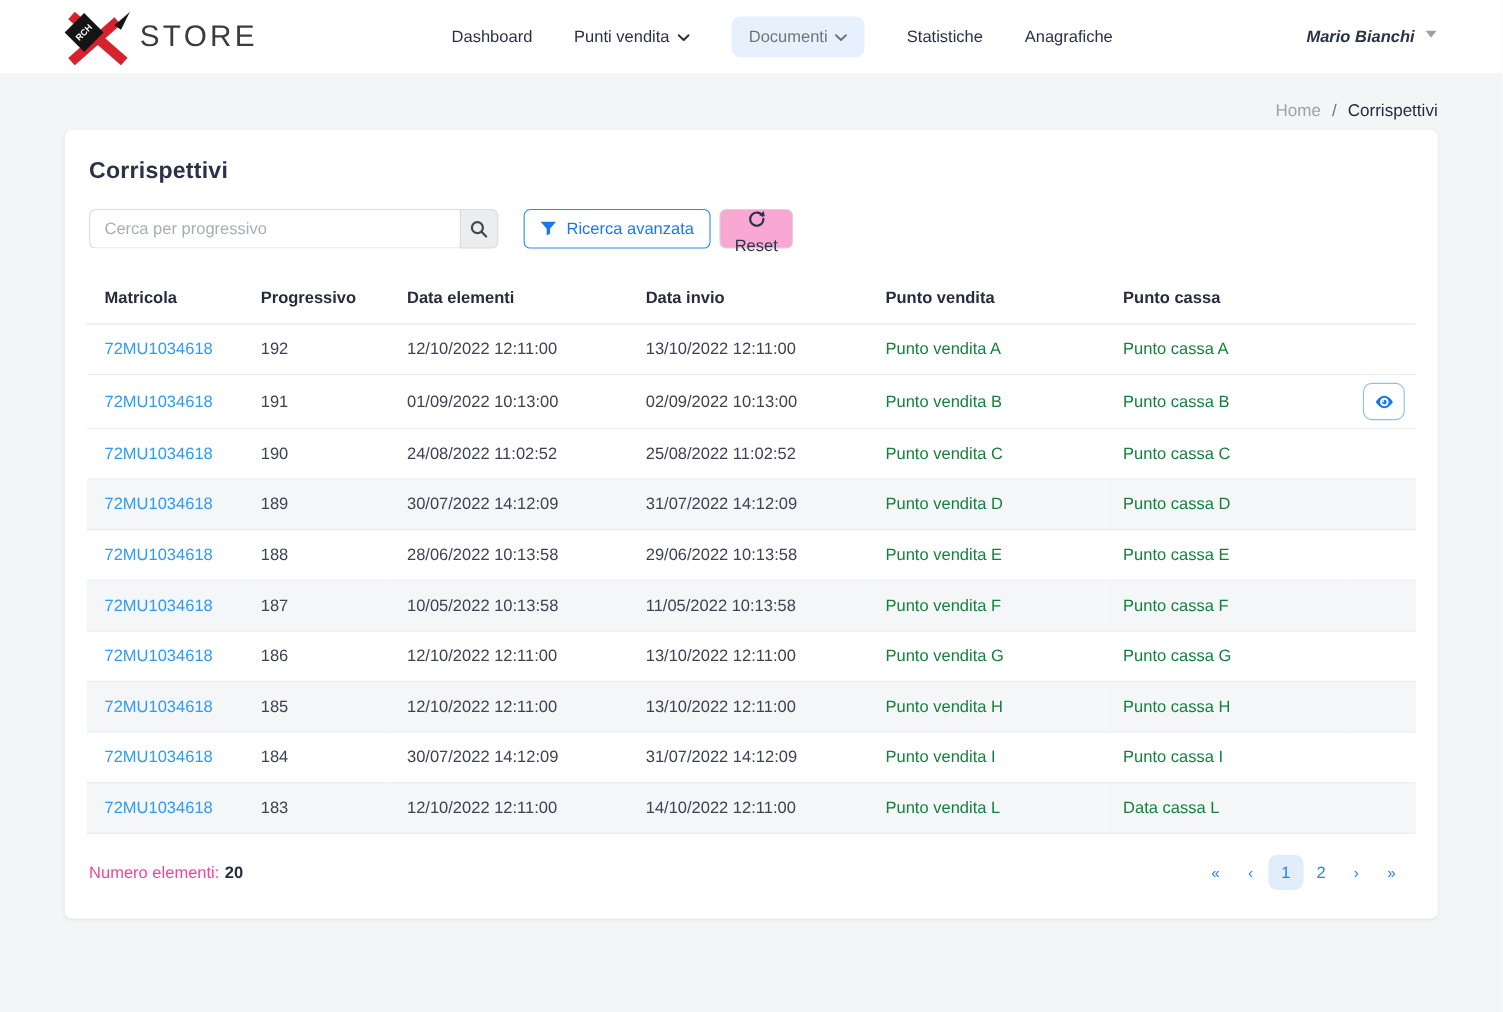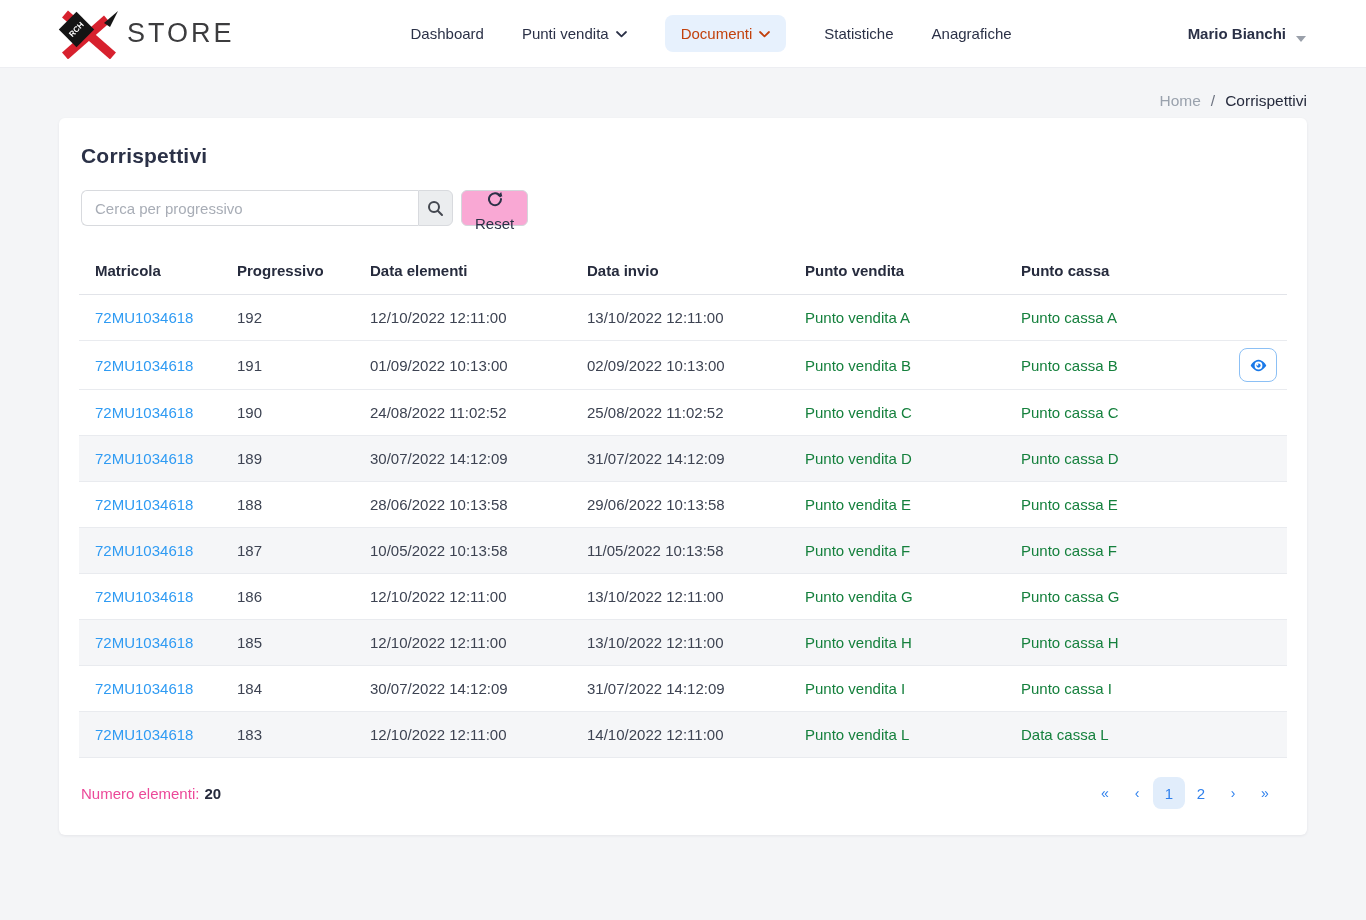--- a/index.html
+++ b/index.html
@@ -34,26 +34,26 @@
     font-weight: 500;
     color: #2b3147;
     display: flex;
     align-items: center;
     gap: 7px;
     cursor: pointer;
     white-space: nowrap;
   }
   .nav-item.active {
     background: #e7f1fd;
-    color: #c2410c;
+    color: #737373;
     padding: 10px 16px;
     border-radius: 8px;
   }
   .chev { display: inline-flex; margin-top: 2px; }
-  .user { display: flex; align-items: flex-end; gap: 10px; font-size: 15px; font-weight: 700; cursor: pointer; }
+  .user { display: flex; align-items: flex-start; gap: 10px; font-size: 15px; font-weight: 700; cursor: pointer; font-style: italic; }
   .caret-down {
     width: 0; height: 0;
     border-left: 5px solid transparent;
     border-right: 5px solid transparent;
     border-top: 6px solid #9aa0aa;
     margin-top: 3px;
   }
 
   
   .breadcrumb-row {
@@ -262,20 +262,28 @@
       <input class="search-input" type="text" placeholder="Cerca per progressivo" style="">
       <button class="search-btn">
         <span style="display:inline-flex;">
           <svg width="17" height="17" viewBox="0 0 17 17">
               <circle cx="7" cy="7" r="5" fill="none" stroke="#43474f" stroke-width="2"></circle>
               <line x1="11" y1="11" x2="15" y2="15" stroke="#43474f" stroke-width="2" stroke-linecap="round"></line>
             </svg>
         </span>
       </button>
     </div>
+    <button class="adv-btn">
+      <span style="display:inline-flex;">
+        <svg width="15" height="14" viewBox="0 0 15 14">
+            <path d="M0.5 0.5 H14.5 L9 7 v4.5 L6 13 V7 Z" fill="#1a79e8"></path>
+          </svg>
+      </span>
+      <span>Ricerca avanzata</span>
+    </button>
     <button class="reset-btn">
       <span style="display:inline-flex;">
         <svg width="16" height="16" viewBox="0 0 16 16">
             <path d="M13.2 5.2 A6 6 0 1 0 14 8" fill="none" stroke="#2b3147" stroke-width="2" stroke-linecap="round"></path>
             <polygon points="10.3,4.9 15.3,5.6 14.2,0.9" fill="#2b3147"></polygon>
           </svg>
       </span>
       <span>Reset</span>
     </button>
   </div>

